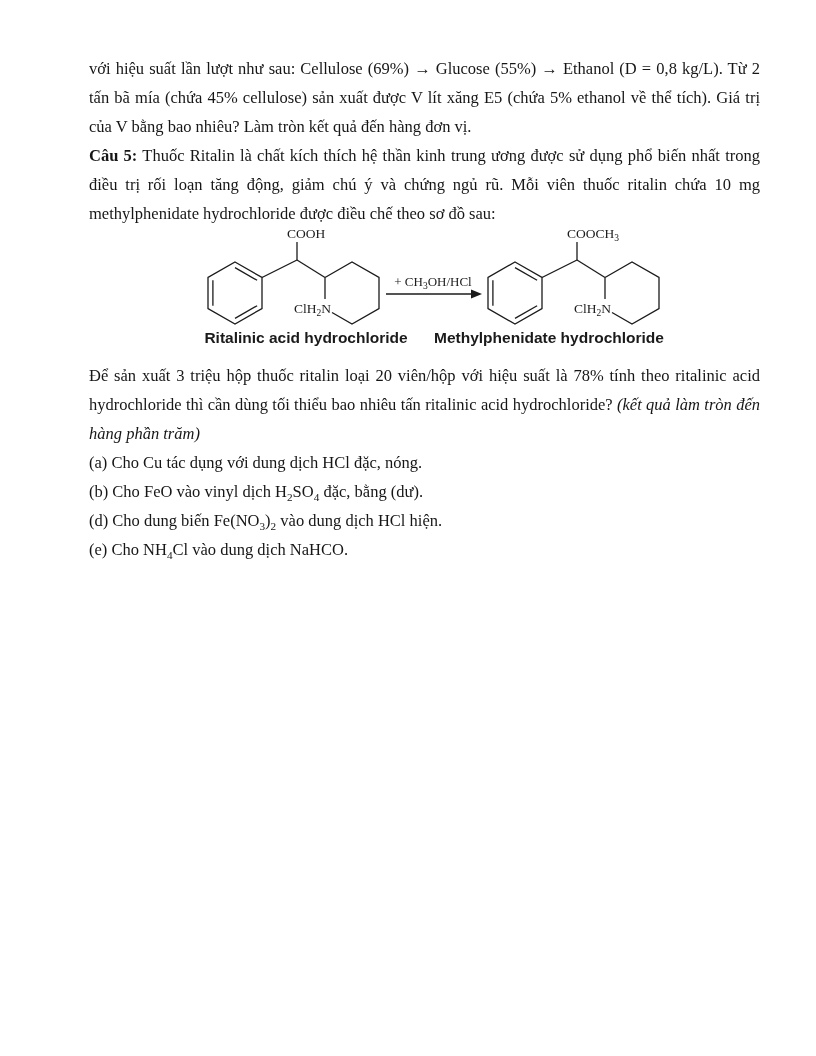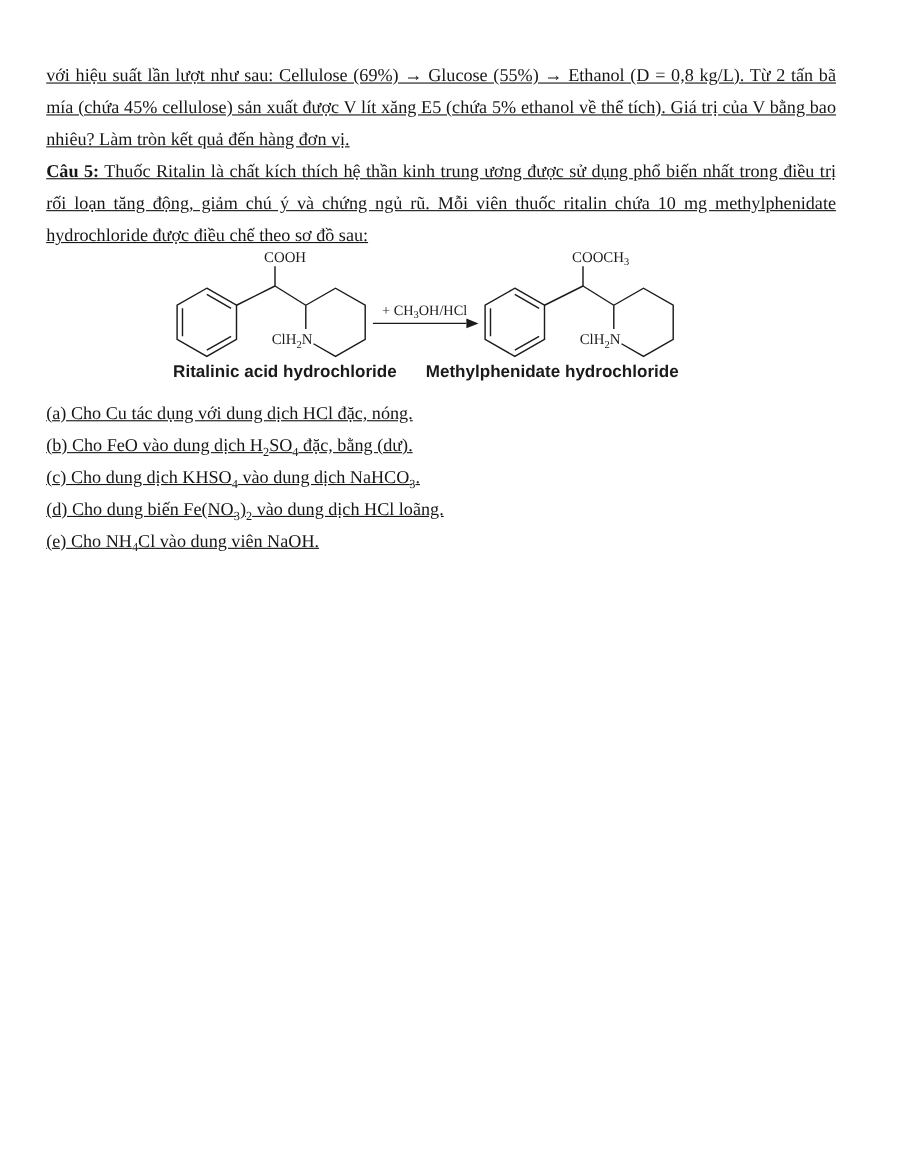--- a/index.html
+++ b/index.html
@@ -5,22 +5,21 @@
 <style>
   html,body{margin:0;padding:0;}
   body{
     width:816px;height:1056px;background:#ffffff;
     font-family:"Liberation Serif","DejaVu Serif",serif;
     color:#161616;
   }
   .page{
     box-sizing:border-box;
     width:816px;height:1056px;
-    padding:54px 56px 0 42px;
-    text-decoration:underline;
+    padding:54px 56px 0 89px;
   }
   .para{
     margin:0;
     font-size:16.5px;
     line-height:29px;
     text-align:justify;
   }
   .qlabel{font-weight:bold;}
   .note{font-style:italic;}
   sub{font-size:68%;line-height:0;}
@@ -98,22 +97,22 @@
         <line class="bond" x1="372" y1="42" x2="400" y2="59.5"></line>
         <polyline class="bond" points="400,59.5 427,44 454,59.5 454,90.5 427,106 407,94.5"></polyline>
         <line class="bond" x1="400" y1="59.5" x2="400" y2="81"></line>
         <text class="formula" x="362" y="20"><tspan>COOCH</tspan><tspan class="sub" dy="3" font-size="9.5">3</tspan></text>
         <text class="formula end" x="406" y="95"><tspan>ClH</tspan><tspan class="sub" dy="3" font-size="9.5">2</tspan><tspan dy="-3" font-size="13.5">N</tspan></text>
         <text class="caption mid" x="344" y="125">Methylphenidate hydrochloride</text>
       </g>
     </svg>
   </div>
 
+  <p class="para"><span>Để sản xuất 3 triệu hộp thuốc ritalin loại 20 viên/hộp với hiệu suất là 78% tính theo ritalinic acid hydrochloride thì cần dùng tối thiểu bao nhiêu tấn ritalinic acid hydrochloride? </span><span class="note">(kết quả làm tròn đến hàng phần trăm)</span></p>
 
 
   <p class="para"><span>(a) Cho Cu tác dụng với dung dịch HCl đặc, nóng.</span></p>
-  <p class="para"><span>(b) Cho FeO vào dung dịch H</span><sub>2</sub><span>SO</span><sub>4</sub><span> đặc, bằng (dư).</span></p>
-  <p class="para"><span>(c) Cho dung dịch KHSO</span><sub>4</sub><span> vào dung dịch NaHCO</span><sub>3</sub><span>.</span></p>
-  <p class="para"><span>(d) Cho dung biến Fe(NO</span><sub>3</sub><span>)</span><sub>2</sub><span> vào dung dịch HCl loãng.</span></p>
-  <p class="para"><span>(e) Cho NH</span><sub>4</sub><span>Cl vào dung viên NaOH.</span></p>
+  <p class="para"><span>(b) Cho FeO vào vinyl dịch H</span><sub>2</sub><span>SO</span><sub>4</sub><span> đặc, bằng (dư).</span></p>
+  <p class="para"><span>(d) Cho dung biến Fe(NO</span><sub>3</sub><span>)</span><sub>2</sub><span> vào dung dịch HCl hiện.</span></p>
+  <p class="para"><span>(e) Cho NH</span><sub>4</sub><span>Cl vào dung dịch NaHCO.</span></p>
 
 
 </div>
 
 </body></html>

